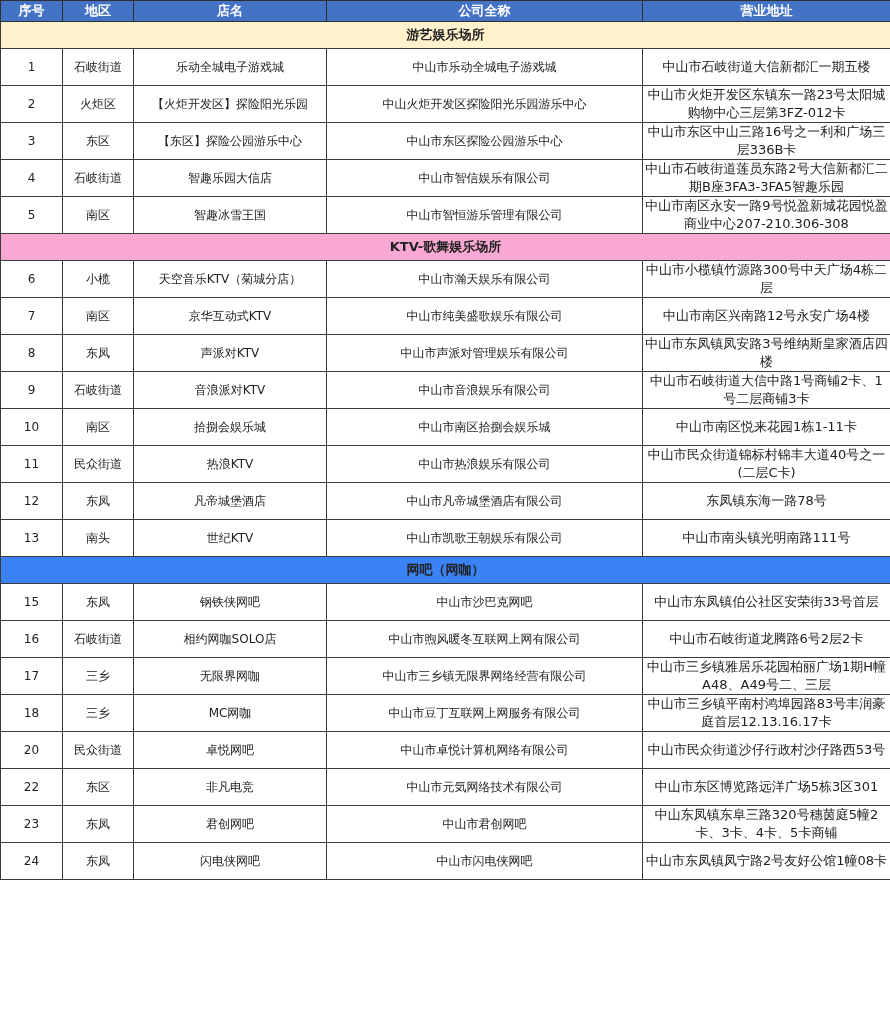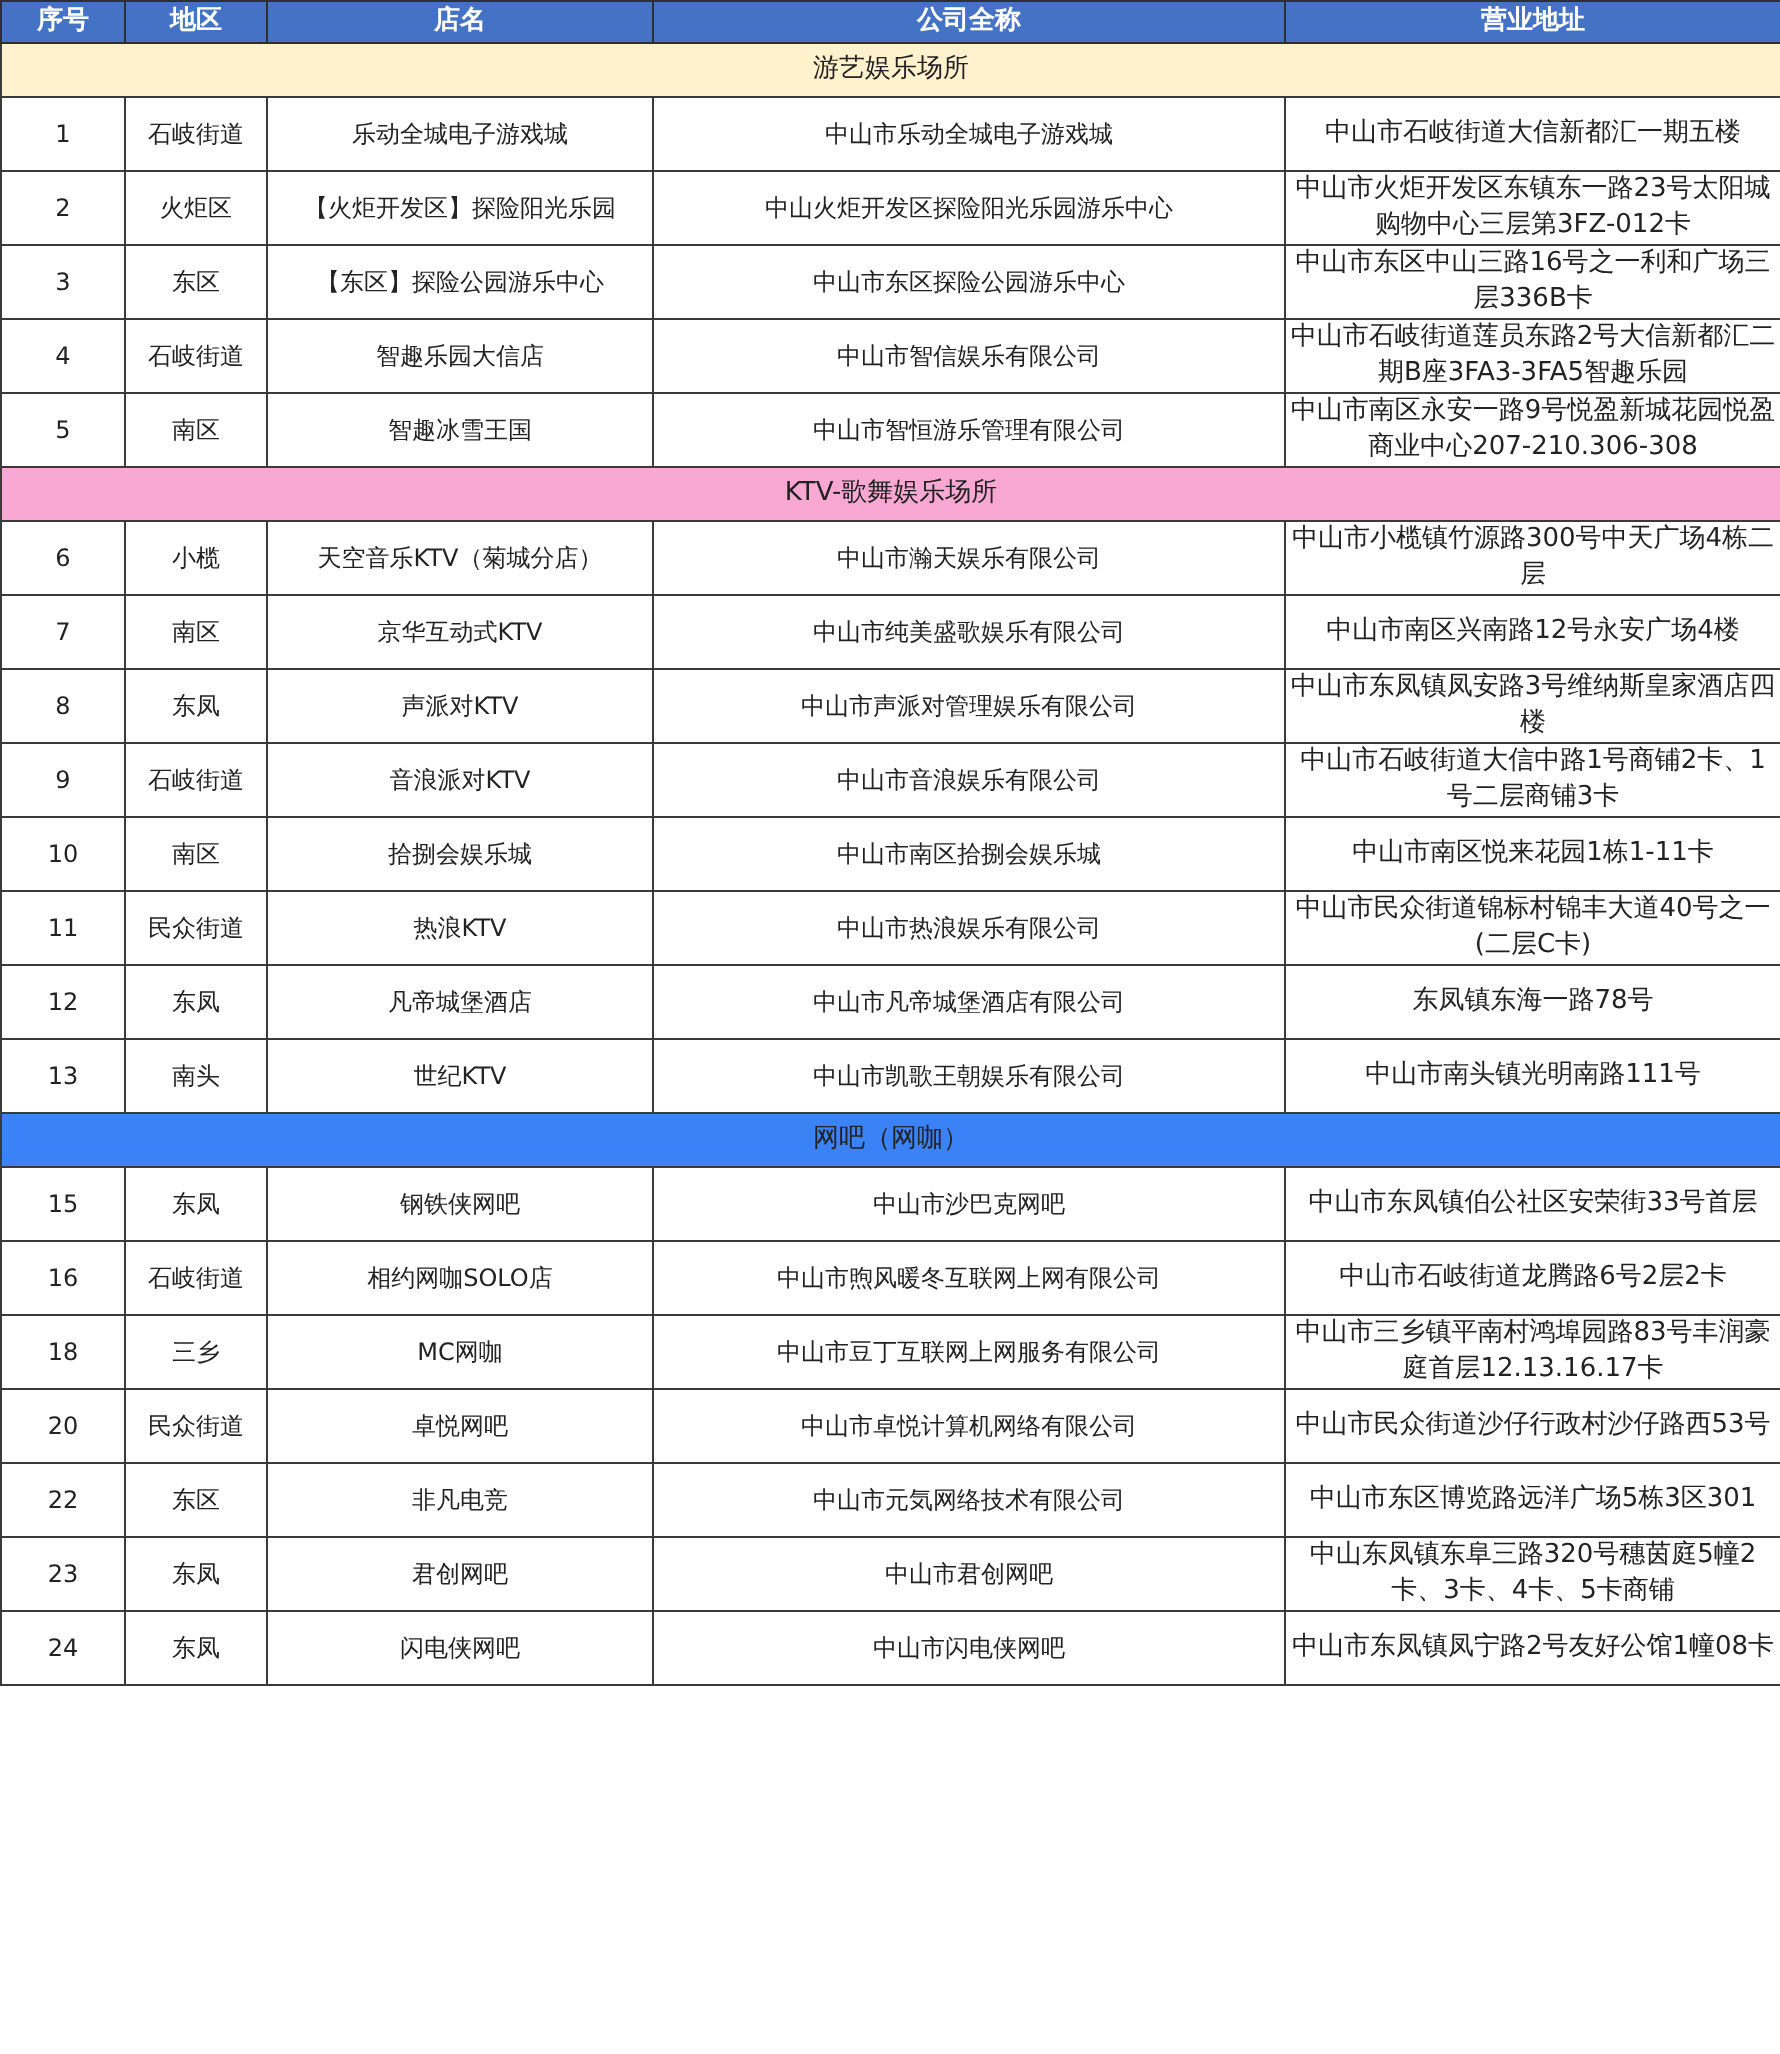--- a/index.html
+++ b/index.html
@@ -1,21 +1,21 @@
 <!DOCTYPE html>
 <html><head>
 <meta charset="utf-8">
 <style>
   html, body { margin: 0; padding: 0; background: #ffffff; }
   body { width: 890px; height: 1027px; overflow: hidden; font-family: "DejaVu Sans", "Liberation Sans", sans-serif; }
   table { border-collapse: collapse; width: 890px; table-layout: fixed; font-size: 12px; color: #222; }
   col.c1 { width: 62px; } col.c2 { width: 71px; } col.c3 { width: 193px; } col.c4 { width: 316px; } col.c5 { width: 248px; }
   th, td { border: 1px solid #3a3a3a; text-align: center; vertical-align: middle; padding: 0 2px; line-height: 18px; }
   thead th { background: #4472c4; color: #ffffff; font-weight: bold; font-size: 13px; height: 20px; border-color: #2f2f2f; }
-  tr.section td { font-weight: normal; font-size: 13px; height: 26px; }
+  tr.section td { font-weight: bold; font-size: 13px; height: 26px; }
   tr.section.s0 td { background: #fff2cc; }
   tr.section.s1 td { background: #f9a8d4; }
   tr.section.s2 td { background: #3b82f6; text-align: center; }
   tbody tr.row td { height: 36px; }
   td.addr { font-size: 13px; line-height: 18px; }
 </style>
 </head>
 <body>
 
 <table>
@@ -144,20 +144,27 @@
         <td class="addr">中山市东凤镇伯公社区安荣街33号首层</td>
       </tr>
       <tr class="row">
         <td>16</td>
         <td>石岐街道</td>
         <td>相约网咖SOLO店</td>
         <td>中山市煦风暖冬互联网上网有限公司</td>
         <td class="addr">中山市石岐街道龙腾路6号2层2卡</td>
       </tr>
       <tr class="row">
+        <td>17</td>
+        <td>三乡</td>
+        <td>无限界网咖</td>
+        <td>中山市三乡镇无限界网络经营有限公司</td>
+        <td class="addr">中山市三乡镇雅居乐花园柏丽广场1期H幢A48、A49号二、三层</td>
+      </tr>
+      <tr class="row">
         <td>18</td>
         <td>三乡</td>
         <td>MC网咖</td>
         <td>中山市豆丁互联网上网服务有限公司</td>
         <td class="addr">中山市三乡镇平南村鸿埠园路83号丰润豪庭首层12.13.16.17卡</td>
       </tr>
       <tr class="row">
         <td>20</td>
         <td>民众街道</td>
         <td>卓悦网吧</td>

